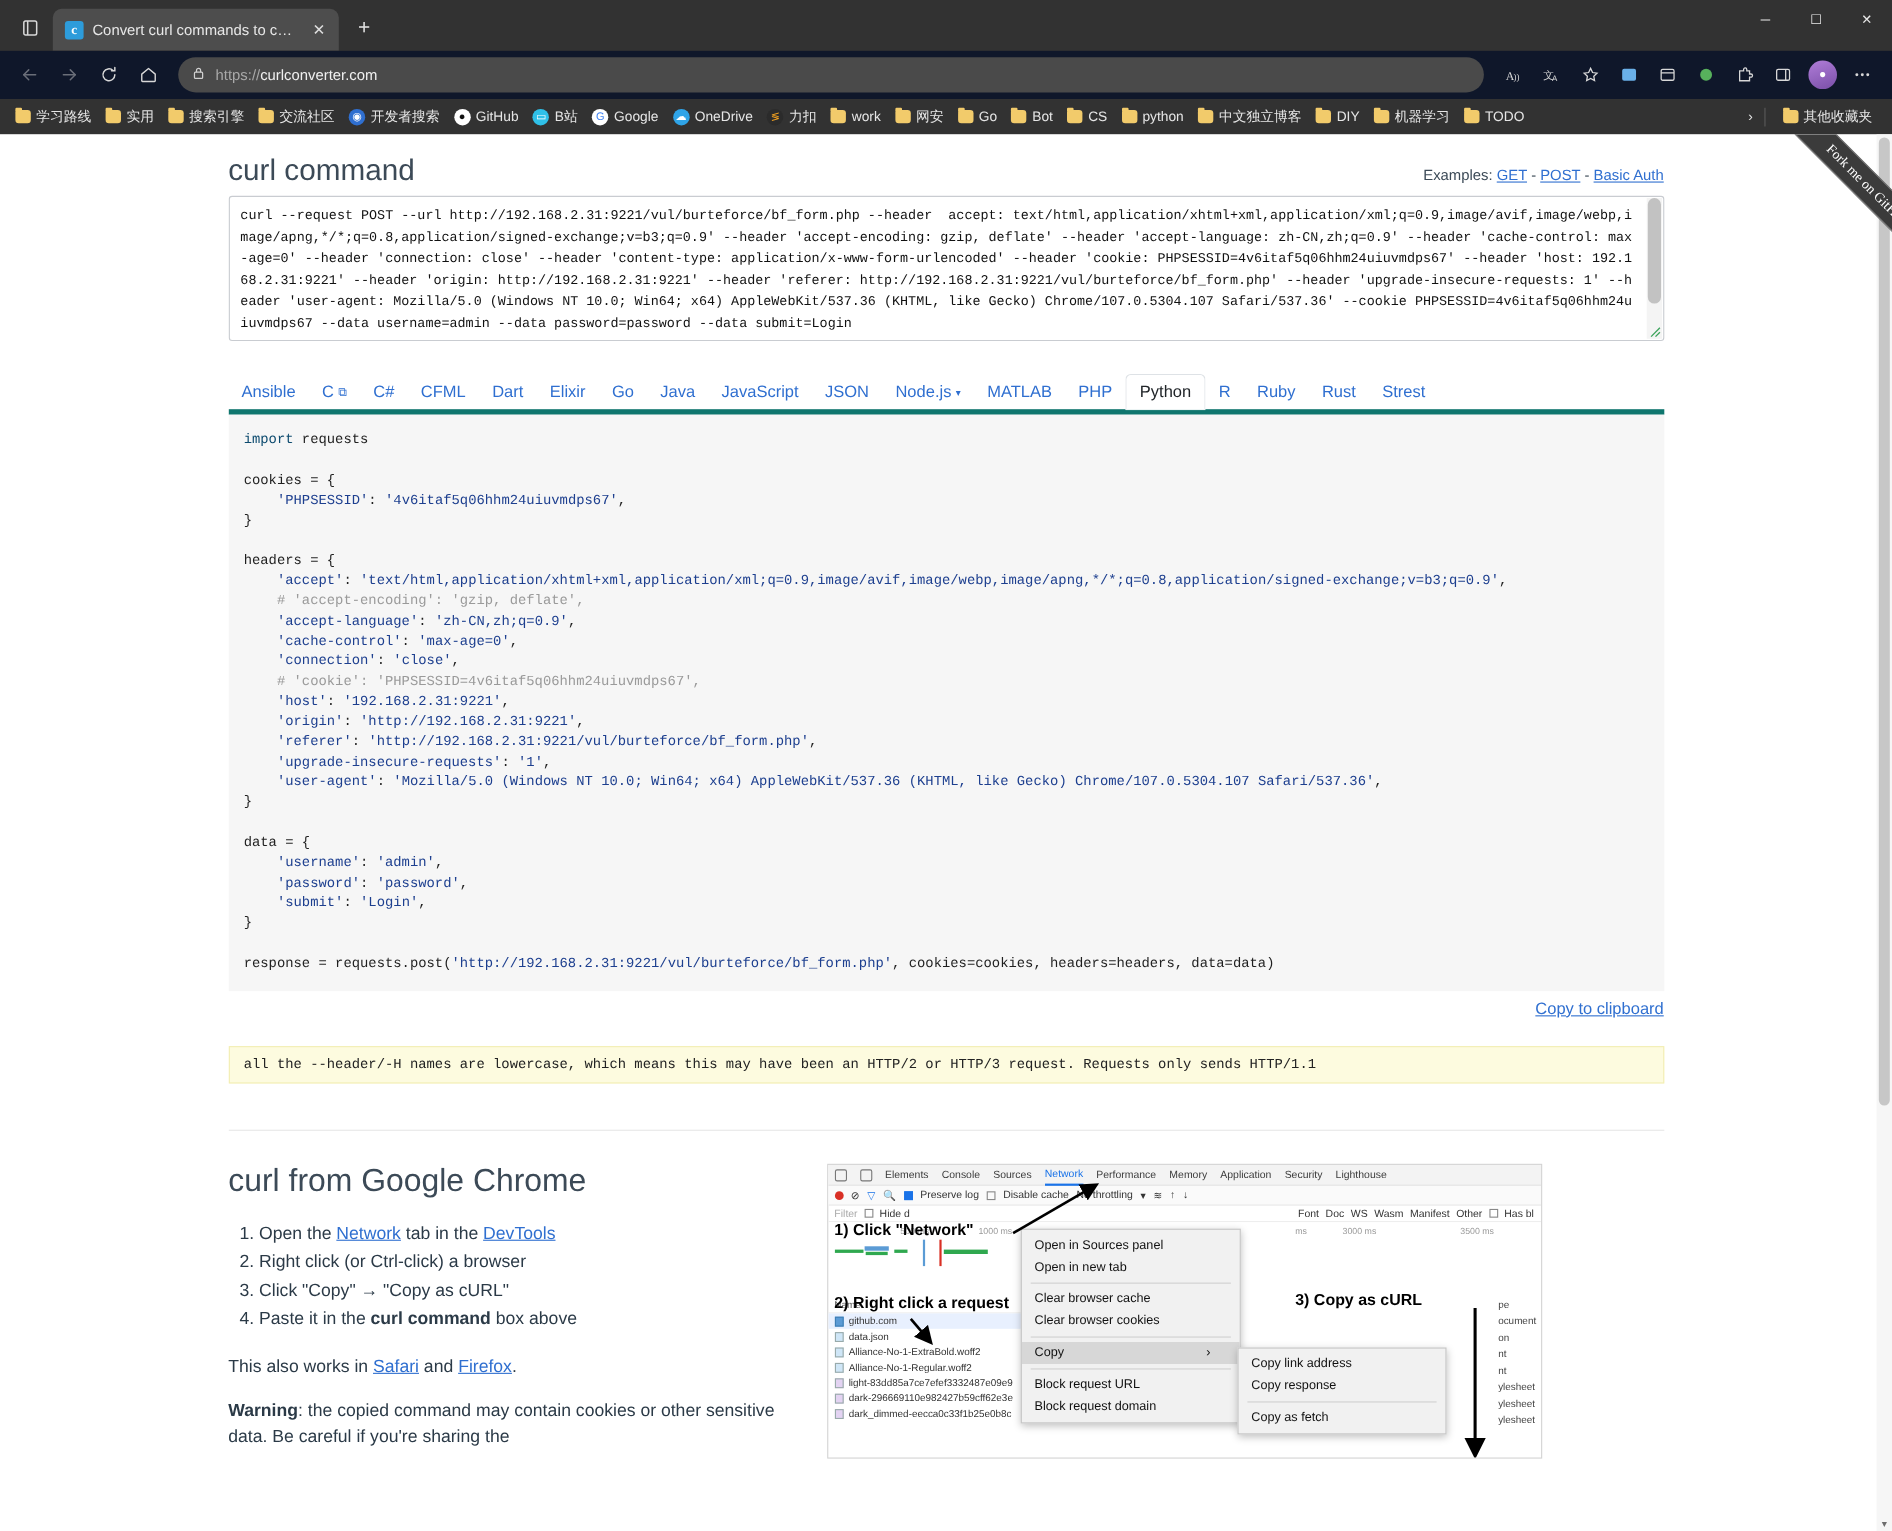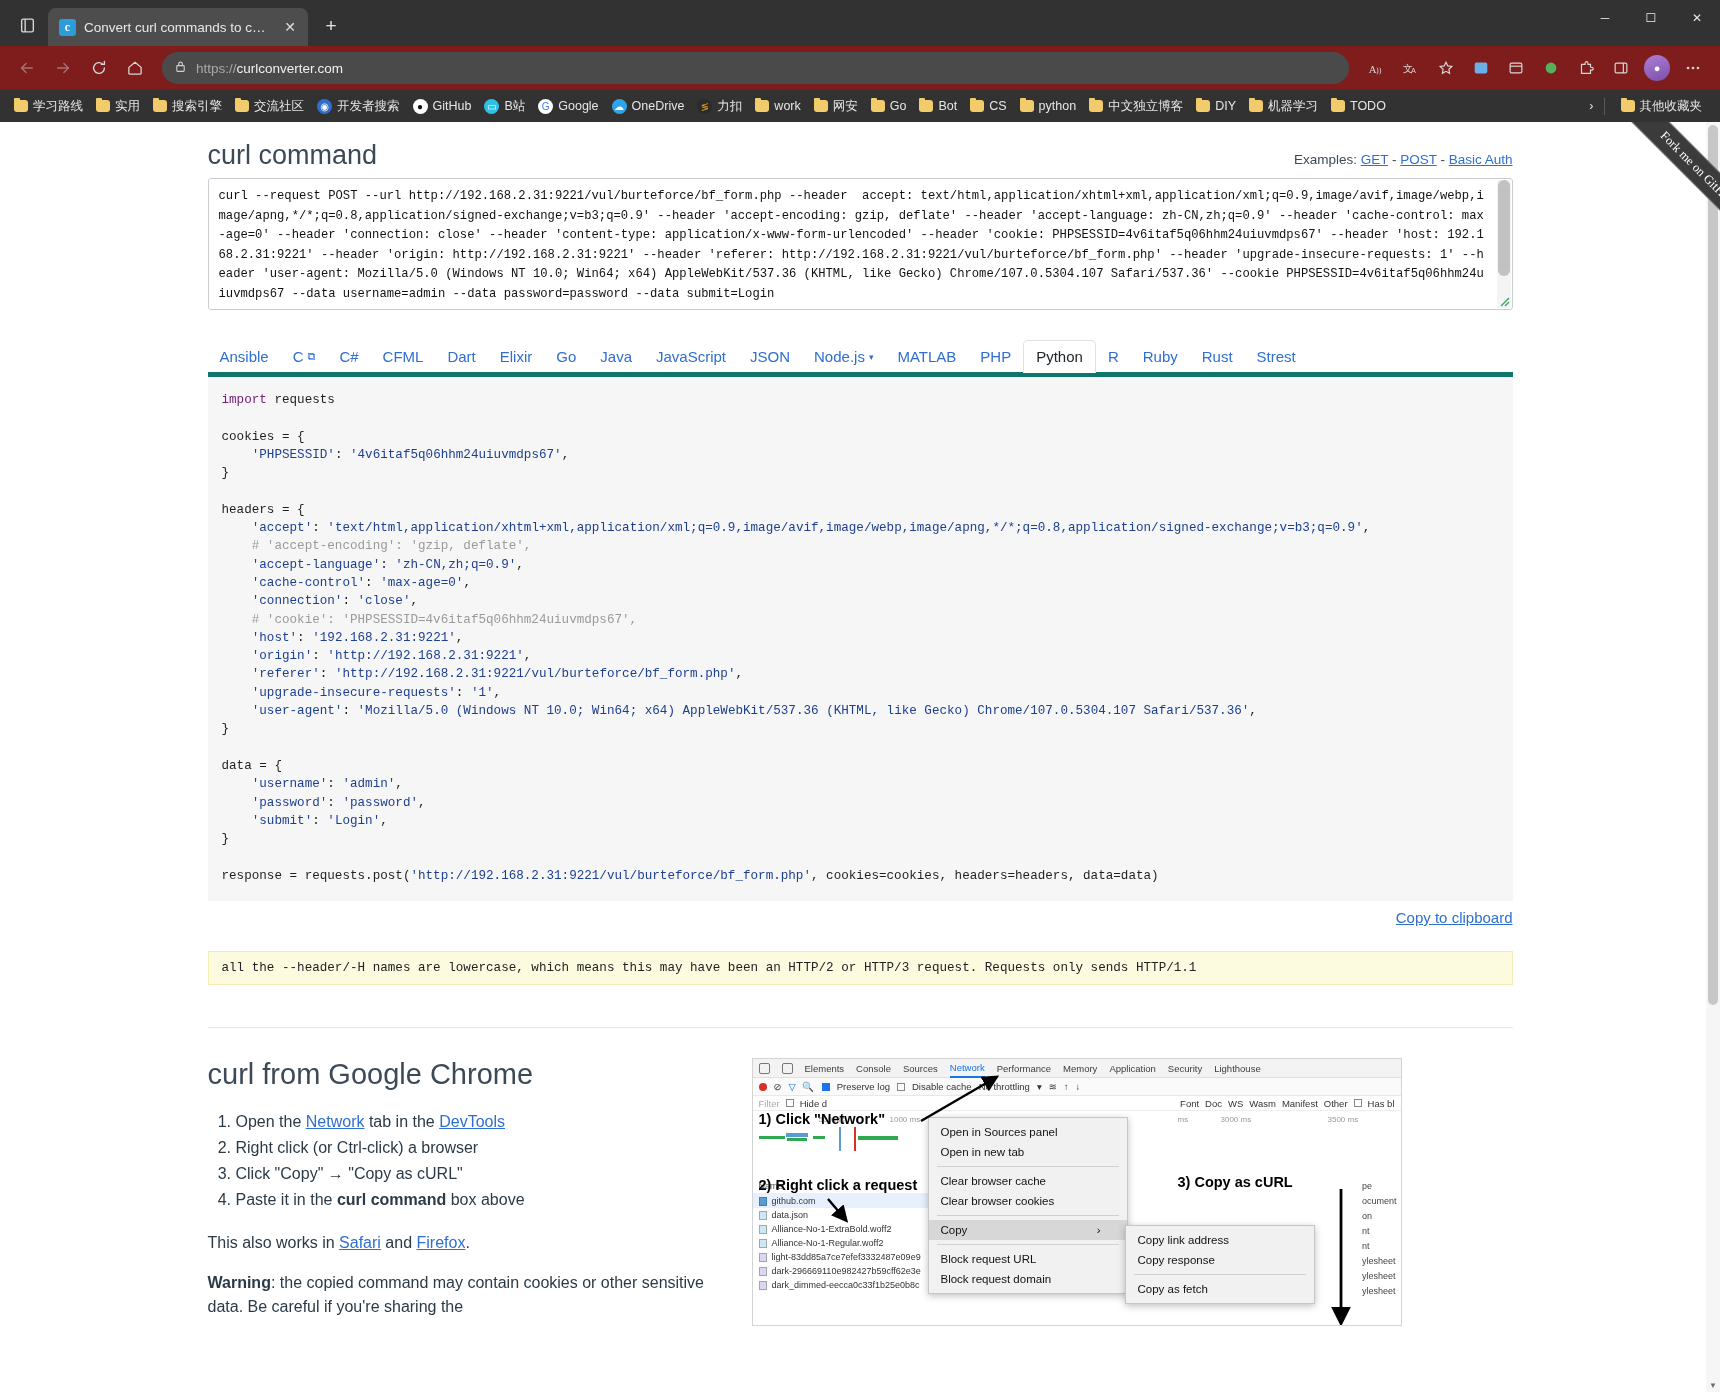--- a/index.html
+++ b/index.html
@@ -33,21 +33,21 @@
   }
   .tab-title { flex:1; white-space:nowrap; overflow:hidden; text-overflow:ellipsis; }
   .tab-close { width:20px; height:20px; display:flex; align-items:center; justify-content:center;
                color:#ddd; font-size:14px; border-radius:3px; }
   .newtab-btn { width:30px; height:30px; margin:0 0 5px 8px; display:flex;
                 align-items:center; justify-content:center; color:#e2e2e2; font-size:19px; }
   .wincontrols { display:flex; align-items:flex-start; height:46px; }
   .wincontrols div { width:46px; height:36px; display:flex; align-items:center;
                      justify-content:center; color:#e8e8e8; font-size:12px; }
 
-  .navbar { height:44px; background:#7f1d1d; display:flex; align-items:center; padding:0 10px; gap:2px; }
+  .navbar { height:44px; background:#0f172a; display:flex; align-items:center; padding:0 10px; gap:2px; }
   .navbtn { width:34px; height:34px; display:flex; align-items:center; justify-content:center;
             border-radius:5px; color:#c9c9c9; }
   .navbtn svg { width:18px; height:18px; }
   .navbtn.dim svg { opacity:.45; }
   .omnibox {
     flex:1; height:32px; background:#4a4a4a; border-radius:16px; margin:0 8px;
     display:flex; align-items:center; padding:0 12px; gap:9px; color:#d8d8d8; font-size:13.5px;
   }
   .omnibox .lock svg { width:13px; height:13px; }
   .url-scheme { color:#a9a9a9; }
@@ -120,21 +120,21 @@
   .tabs .t.active { color:#212529; background:#fff; border:1px solid #dee2e6; border-bottom:1px solid #fff;
                     margin-bottom:-1px; }
   .tabs .t .ext { font-size:11px; }
   .tabs .t .caret { font-size:9px; }
 
   .codebox { background:#f6f6f6; padding:14px 14px 16px 14px; }
   .codebox pre {
     margin:0; font-family:"Liberation Mono","DejaVu Sans Mono",monospace;
     font-size:12.6px; line-height:18.3px; color:#1f1f1f; white-space:pre; overflow:hidden;
   }
-  .k-import { color:#701a75;font-family:Liberation Mono, monospace; }
+  .k-import { color:#0c4a6e;font-family:Liberation Mono, monospace; }
   .k-str { color:#1d3f8f; }
   .k-cmt { color:#9a9a9a; }
 
   .copylink { text-align:right; margin-top:8px; }
   .copylink a { color:#2f6fd0; font-size:15px; }
 
   .notice {
     margin-top:24px; background:#fdfbdf; border:1px solid #f2eeb3;
     padding:9px 13px; font-family:"Liberation Mono","DejaVu Sans Mono",monospace;
     font-size:12.6px; color:#222;

